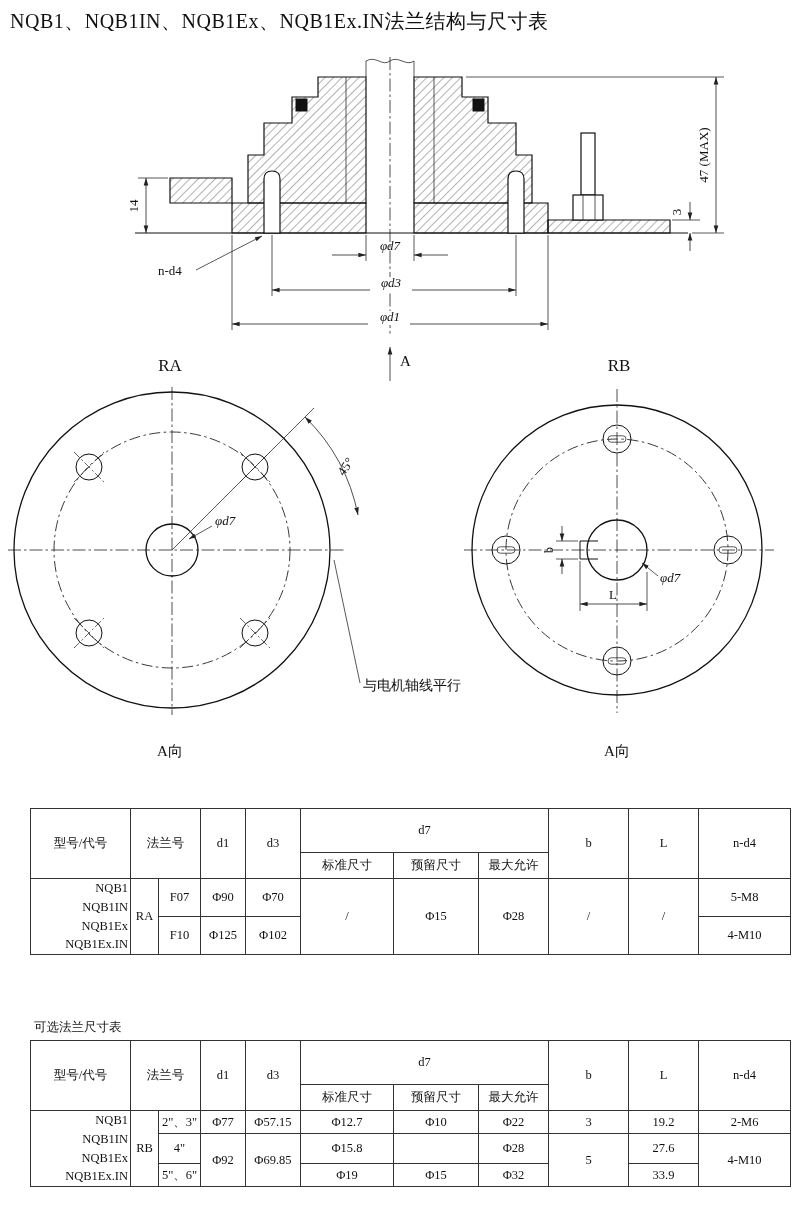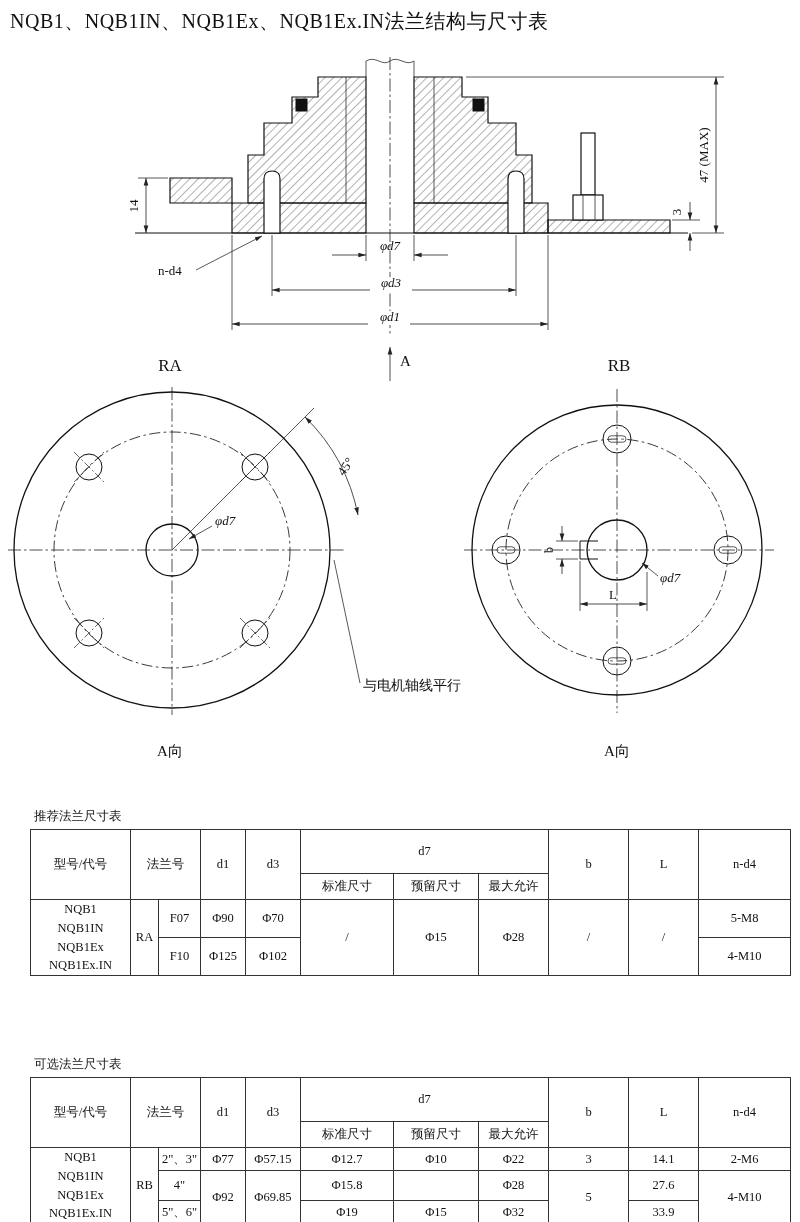--- a/index.html
+++ b/index.html
@@ -15,27 +15,27 @@
   .olt  { fill:none; stroke:#111; stroke-width:1; }
   .thin { fill:none; stroke:#222; stroke-width:0.75; }
   .cl   { fill:none; stroke:#222; stroke-width:0.8; stroke-dasharray:13 3 2.5 3; }
   .dash { fill:none; stroke:#222; stroke-width:0.9; stroke-dasharray:11 3.5 2.5 3.5; }
   .xcl  { fill:none; stroke:#222; stroke-width:0.7; stroke-dasharray:8 2.5 2 2.5; }
   .dim  { fill:none; stroke:#222; stroke-width:0.8; }
   .hat  { fill:url(#hatch); stroke:#111; stroke-width:1.2; }
   .wfill{ fill:#fff; stroke:#111; stroke-width:1.2; }
   .seal { fill:#111; stroke:#111; }
   .tblock1 { margin:36px 10px 0 30px; }
-  .tblock2 { margin:80px 10px 0 30px; }
+  .tblock2 { margin:64px 10px 0 30px; }
   .tcap { font-size:12.5px; margin:0 0 4px 4px; }
   table.spec { border-collapse:collapse; table-layout:fixed; width:760px; }
   table.spec td { border:1px solid #333; text-align:center; vertical-align:middle;
                   font-size:12.5px; padding:0 2px; overflow:hidden; }
   td.model-cell { text-align:left; padding:4px 4px 4px 8px; }
-  td.model-cell div { line-height:1.5; }
+  td.model-cell div { line-height:1.5;text-align:right; }
   tr.h1 { height:44px; } tr.h2 { height:26px; }
   table.t1 tr.data { height:38px; }
   table.t2 tr.data { height:23px; }
 </style>
 </head>
 <body>
 
 <div class="page">
 
   <div class="title">NQB1、NQB1IN、NQB1Ex、NQB1Ex.IN法兰结构与尺寸表</div>
@@ -204,21 +204,20 @@
 
       <line class="thin" x1="658" y1="539" x2="642" y2="526" marker-end="url(#arr)"></line>
       <text class="t13 ti" x="660" y="545">φd7</text>
 
       <text class="t17" text-anchor="middle" x="619" y="334">RB</text>
       <text class="t15" text-anchor="middle" x="617" y="719">A向</text>
     </g>
   </svg>
 
   <div class="tblock1">
-    <div class="tcap">推荐法兰尺寸表</div>
     <table class="spec t1">
       <colgroup>
         <col style="width:100px">
           <col style="width:28px">
           <col style="width:42px">
         <col style="width:45px">
           <col style="width:55px">
           <col style="width:93px">
         <col style="width:85px">
           <col style="width:70px">
@@ -310,21 +309,21 @@
           <div>NQB1Ex.IN</div>
         </td>
         <td rowspan="3">RB</td>
         <td>2"、3"</td>
         <td>Φ77</td>
         <td>Φ57.15</td>
         <td>Φ12.7</td>
         <td>Φ10</td>
         <td>Φ22</td>
         <td>3</td>
-        <td>14.1</td>
+        <td>19.2</td>
         <td>2-M6</td>
       </tr>
       <tr class="data">
         <td>4"</td>
         <td rowspan="2">Φ92</td>
         <td rowspan="2">Φ69.85</td>
         <td>Φ15.8</td>
         <td></td>
         <td>Φ28</td>
         <td rowspan="2">5</td>

